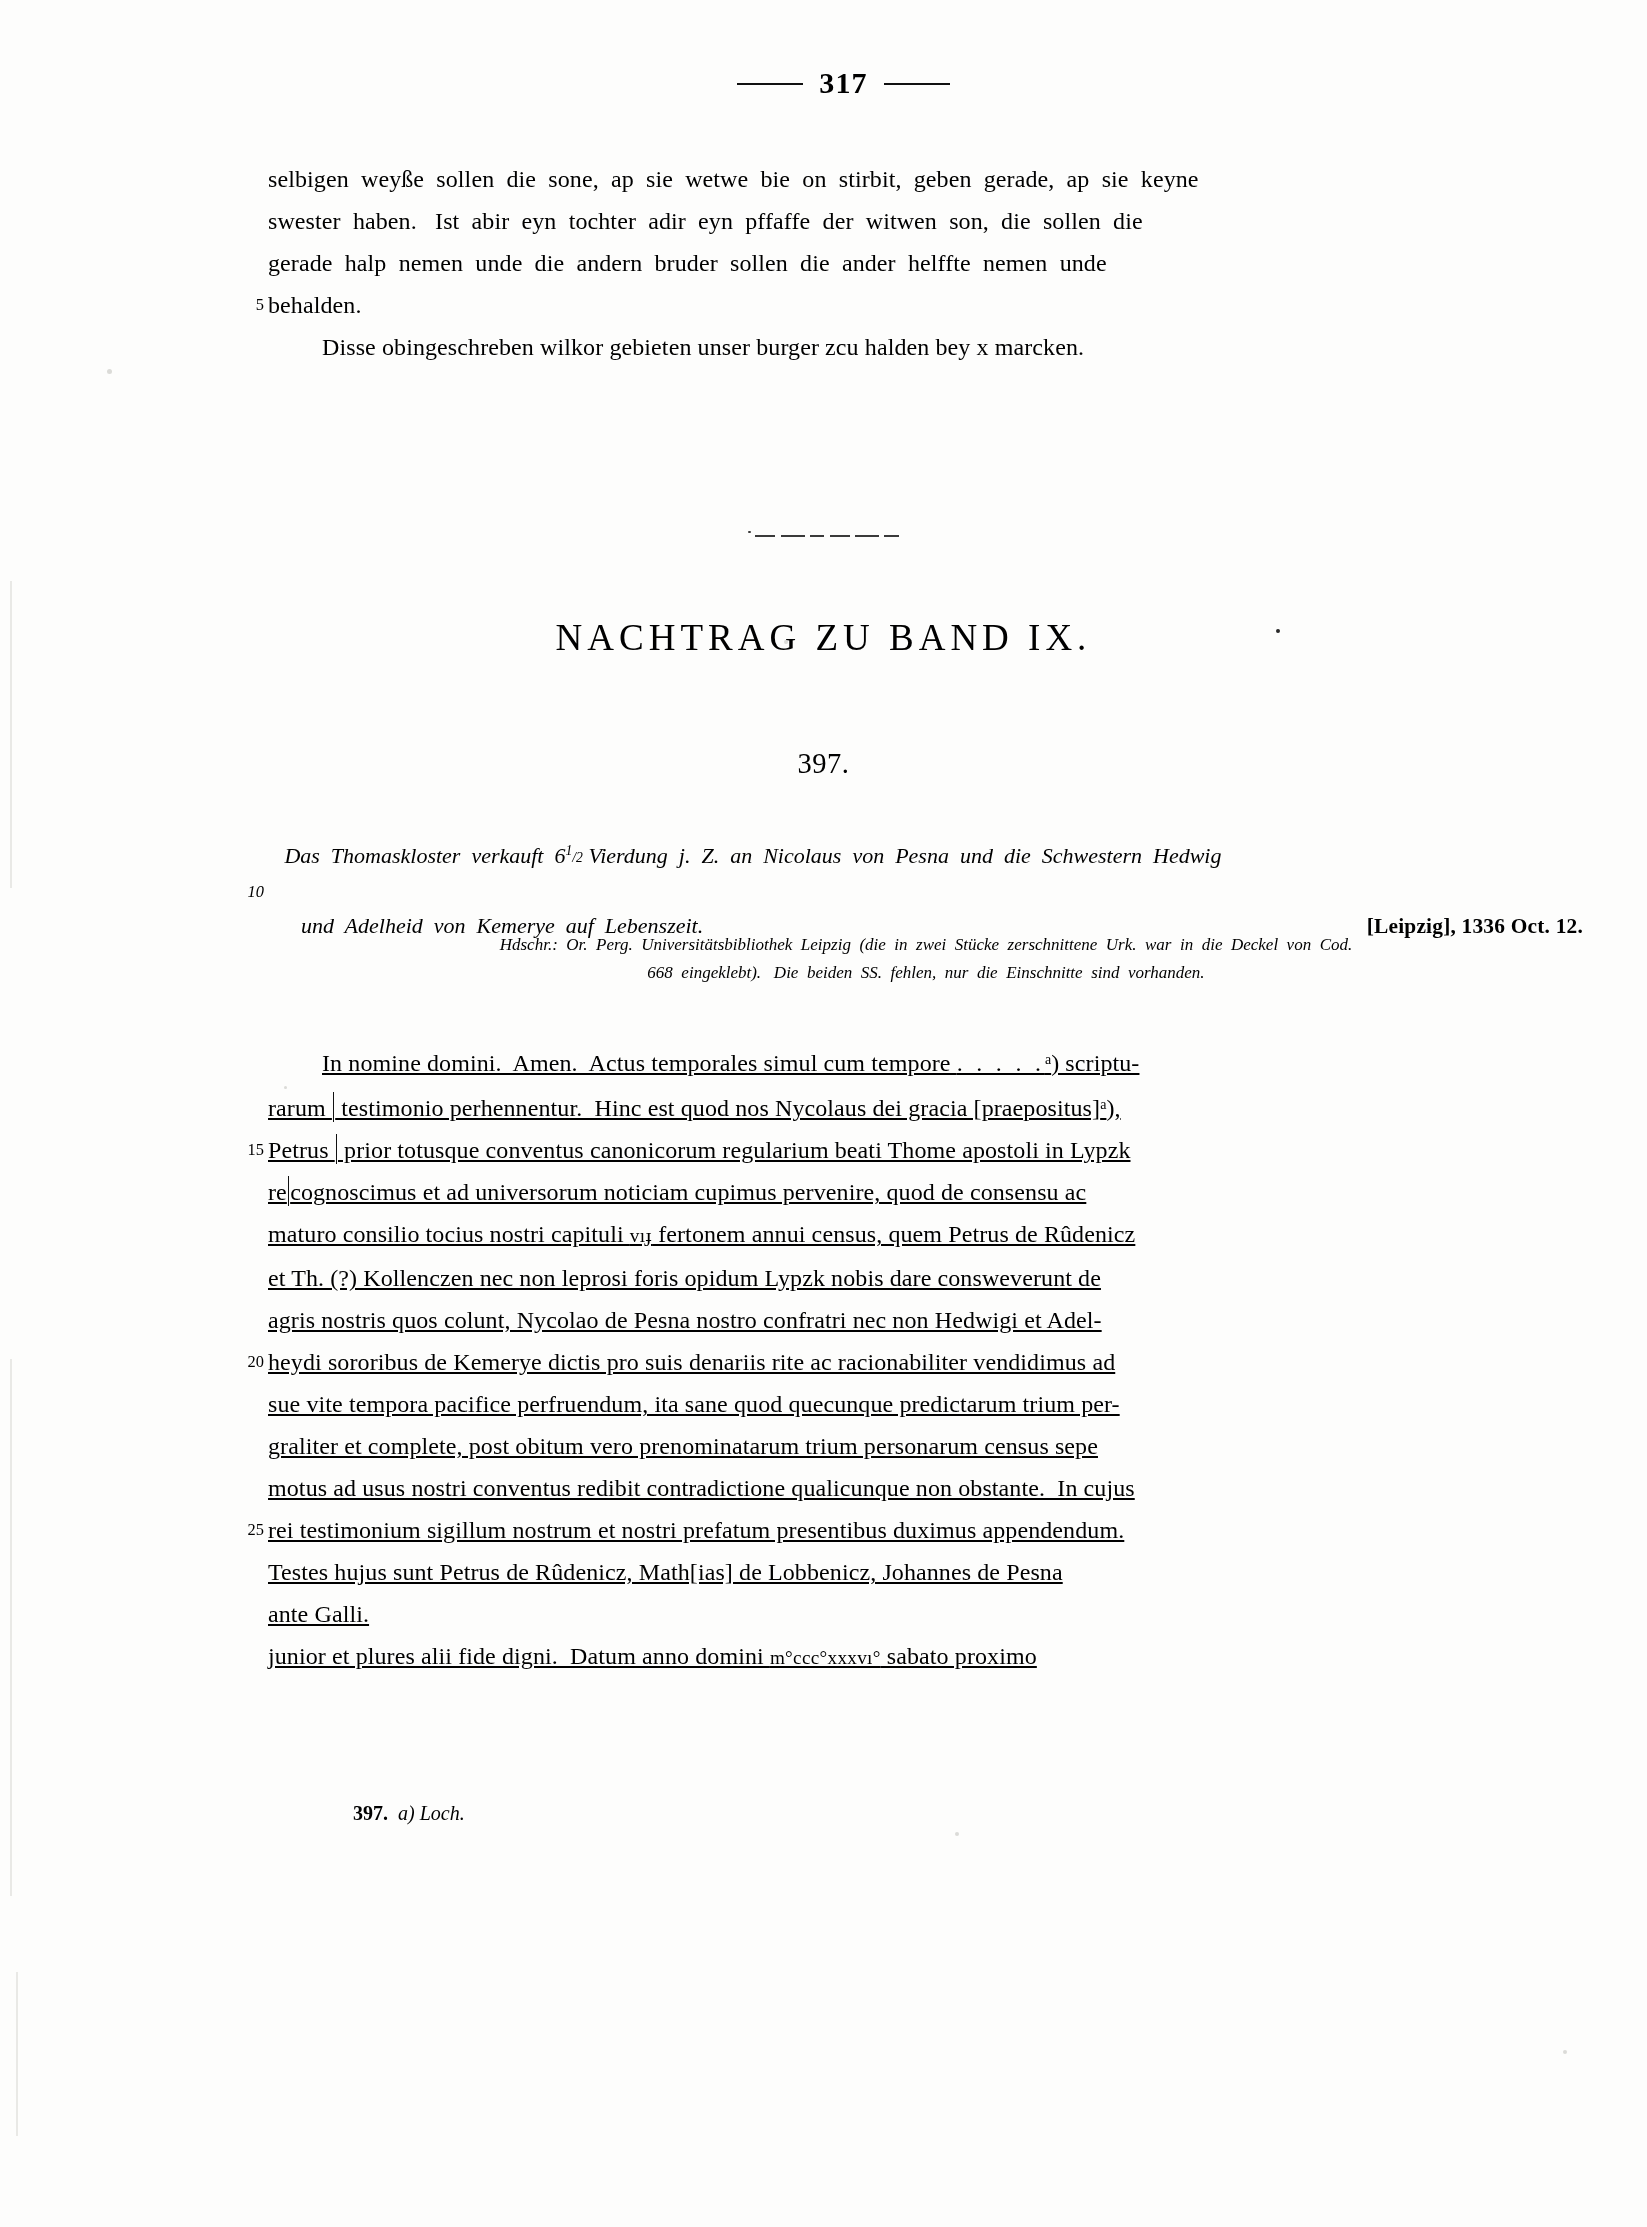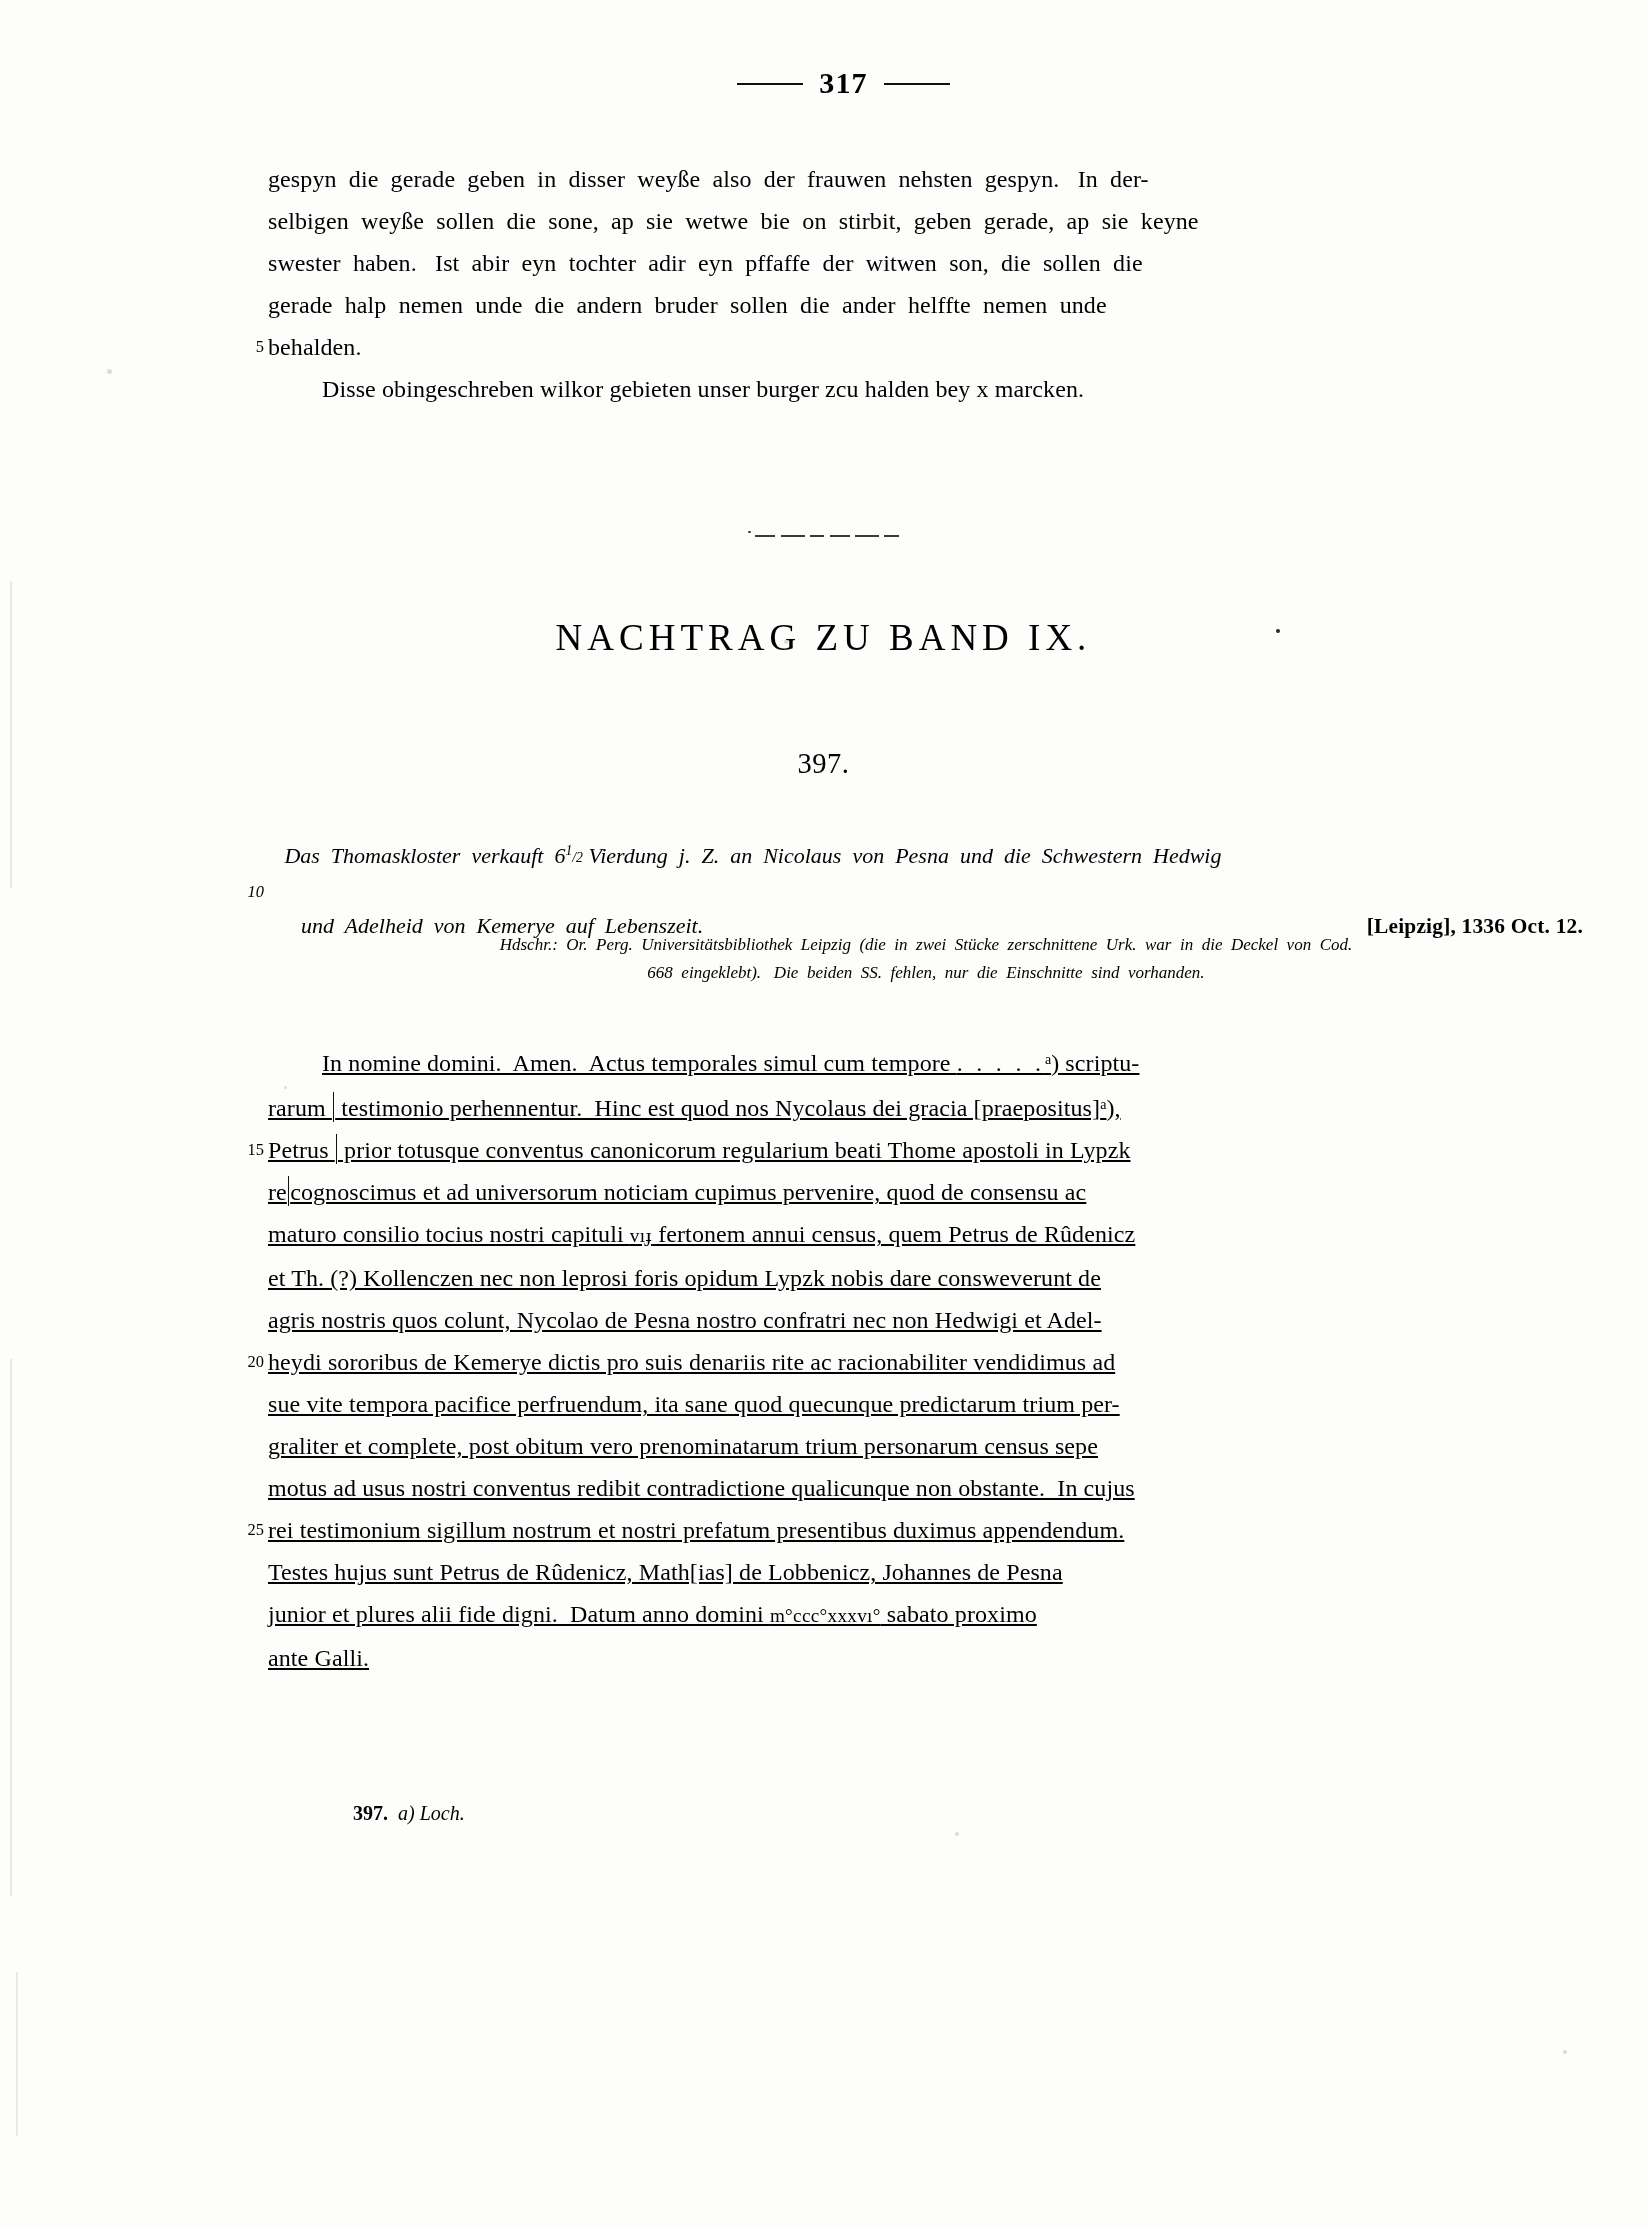--- a/index.html
+++ b/index.html
@@ -218,21 +218,20 @@
   <div class="speck" style="left:955px; top:1832px; width:4.4px; height:4.4px;"></div>
   <div class="speck" style="left:1563px; top:2050px; width:4.4px; height:4.4px;"></div>
   <div class="speck" style="left:784px; top:640px; width:3.8px; height:3.8px;"></div>
   <div class="speck" style="left:284px; top:1086px; width:3.3px; height:3.3px;"></div>
 
   <div class="runhead">
     <span class="rule"></span><span>317</span><span class="rule"></span>
   </div>
 
   <div class="col" id="mhg-block">
-      <div class="linebox"><span>gespyn  die  gerade  geben  in  disser  weyße  also  der  frauwen  nehsten  gespyn.   In  der-</span></div>
       <div class="linebox"><span>selbigen  weyße  sollen  die  sone,  ap  sie  wetwe  bie  on  stirbit,  geben  gerade,  ap  sie  keyne</span></div>
       <div class="linebox"><span>swester  haben.   Ist  abir  eyn  tochter  adir  eyn  pffaffe  der  witwen  son,  die  sollen  die</span></div>
       <div class="linebox"><span>gerade  halp  nemen  unde  die  andern  bruder  sollen  die  ander  helffte  nemen  unde</span></div>
       <div class="linebox"><span class="lineno">5</span><span>behalden.</span></div>
       <div class="linebox indent-para">Disse obingeschreben wilkor gebieten unser burger zcu halden bey x marcken.</div>
     </div>
 
   <div class="divider">
     <span class="dot"></span><span class="dash w2"></span><span class="dash w3"></span><span class="dash w1"></span><span class="dash w2"></span><span class="dash w3"></span><span class="dash w1"></span>
   </div>
@@ -261,20 +260,20 @@
       <div class="linebox"><span>re</span><span class="msbar"></span><span>cognoscimus et ad universorum noticiam cupimus pervenire, quod de consensu ac</span></div>
       <div class="linebox"><span>maturo consilio tocius nostri capituli </span><span class="scap">vıɟ</span><span> fertonem annui census, quem Petrus de Rûdenicz</span></div>
       <div class="linebox"><span>et Th. (?) Kollenczen nec non leprosi foris opidum Lypzk nobis dare consweverunt de</span></div>
       <div class="linebox"><span>agris nostris quos colunt, Nycolao de Pesna nostro confratri nec non Hedwigi et Adel-</span></div>
       <div class="linebox"><span class="lineno">20</span><span>heydi sororibus de Kemerye dictis pro suis denariis rite ac racionabiliter vendidimus ad</span></div>
       <div class="linebox"><span>sue vite tempora pacifice perfruendum, ita sane quod quecunque predictarum trium per-</span></div>
       <div class="linebox"><span>graliter et complete, post obitum vero prenominatarum trium personarum census sepe</span></div>
       <div class="linebox"><span>motus ad usus nostri conventus redibit contradictione qualicunque non obstante.  In cujus</span></div>
       <div class="linebox"><span class="lineno">25</span><span>rei testimonium sigillum nostrum et nostri prefatum presentibus duximus appendendum.</span></div>
       <div class="linebox"><span>Testes hujus sunt Petrus de Rûdenicz, Math[ias] de Lobbenicz, Johannes de Pesna</span></div>
+      <div class="linebox"><span>ante Galli.</span></div>
       <div class="linebox"><span>junior et plures alii fide digni.  Datum anno domini </span><span class="scap">m°ccc°xxxvı°</span><span> sabato proximo</span></div>
-      <div class="linebox"><span>ante Galli.</span></div>
     </div>
 
   <div class="footnote"><span class="fn-num">397.</span>  <span class="fn-txt">a) Loch.</span></div>
 
 </div>
 
 
 </body></html>

